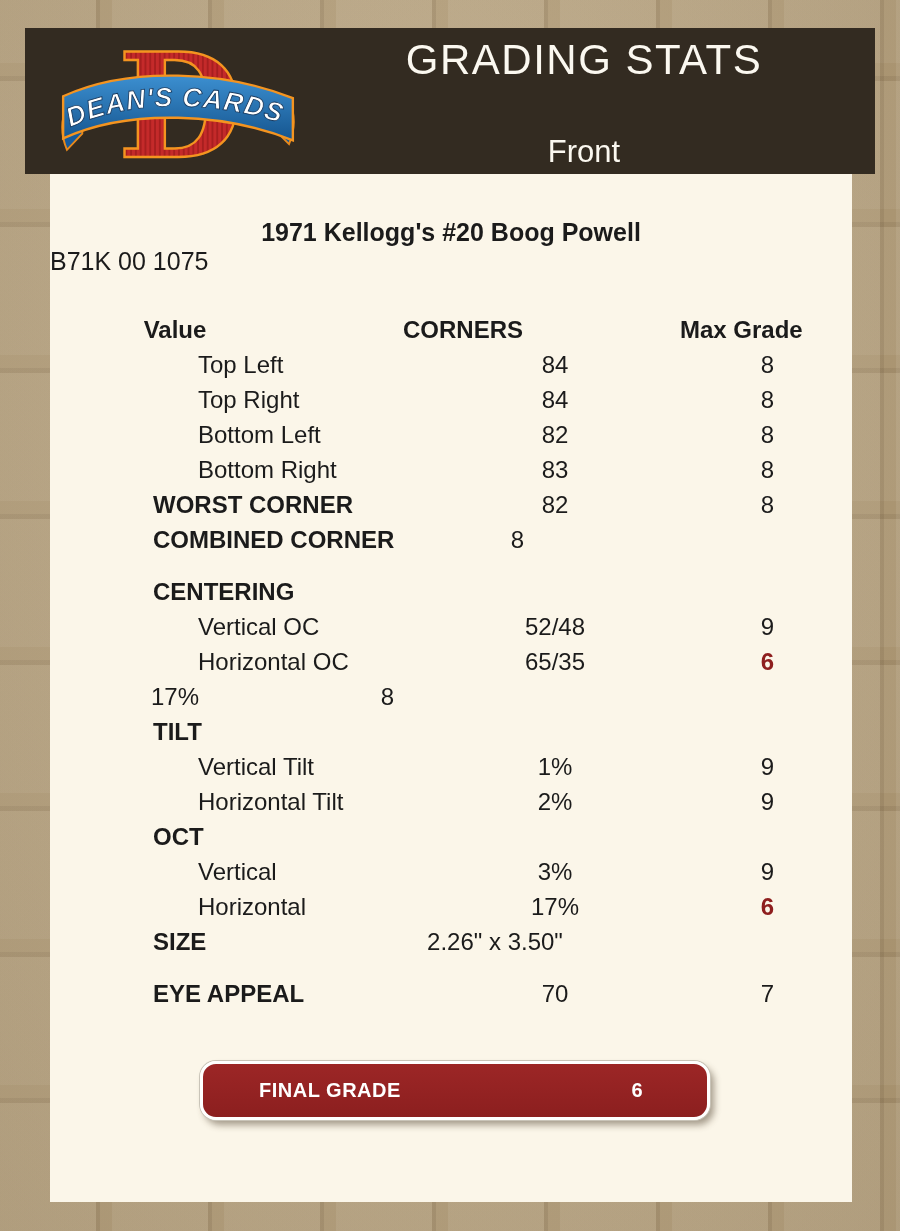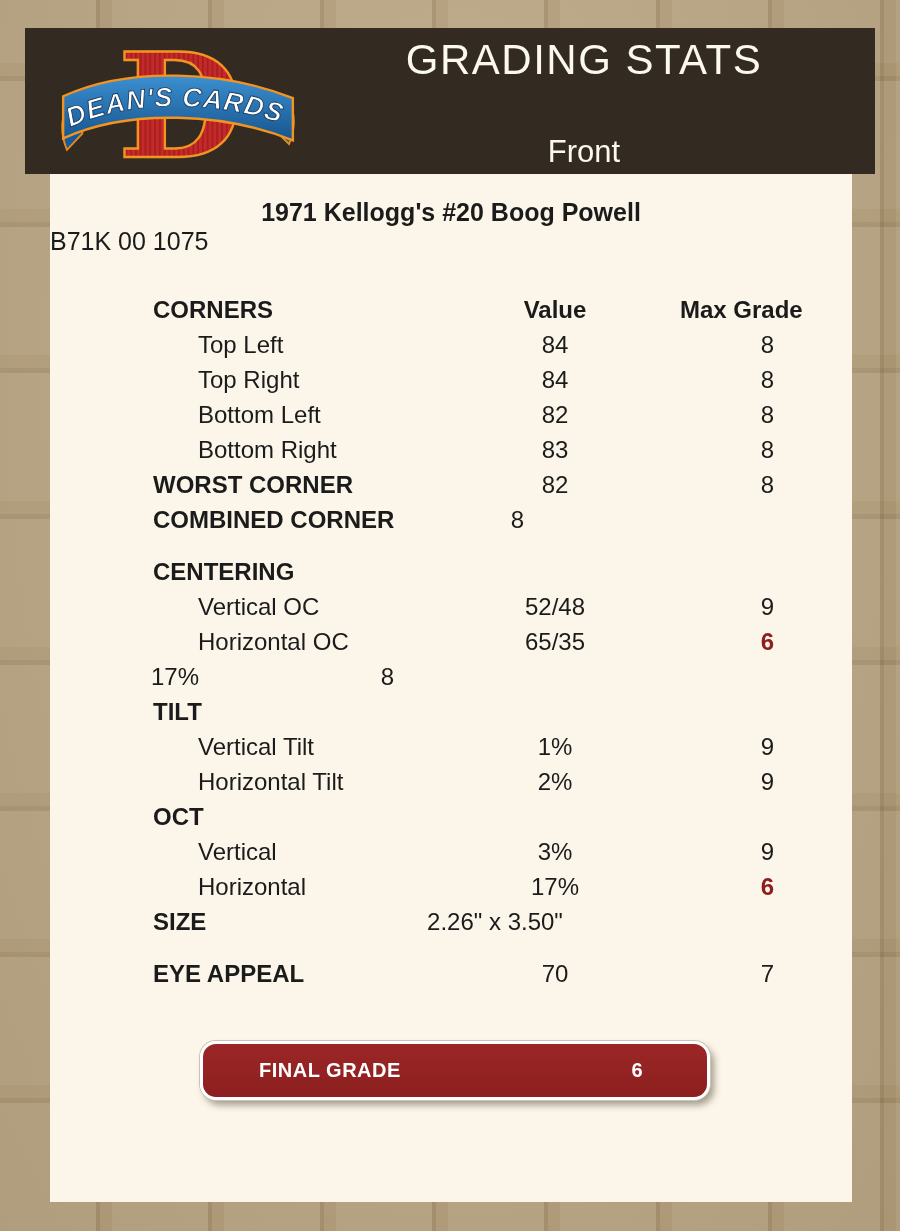--- a/index.html
+++ b/index.html
@@ -28,21 +28,21 @@
   .logo-wrap { flex: 0 0 262px; padding-left: 24px; margin-top: 6px; }
   .header-text { flex: 1; text-align: center; padding-top: 6px; padding-right: 14px; }
   .header-title {
     color: #fbf8f0; font-size: 42px; letter-spacing: 1.5px; font-weight: 400;
     line-height: 48px;
   }
   .header-subtitle { color: #fbf8f0; font-size: 31px; font-weight: 400; line-height: 40px; margin-top: 48px; }
 
   .content {
     position: absolute; left: 50px; top: 174px; width: 802px; height: 1028px;
-    background: #fbf6e9; padding-top: 10px;
+    background: #fbf6e9; padding-top: 30px;
   }
   .card-title { text-align: center; font-size: 25px; font-weight: 700; margin-top: 14px; }
   .card-id    { font-size: 25px; }
 
   .grades-table { margin-top: 36px; }
   .row { display: flex; height: 35px; }
   .cell { font-size: 24px; line-height: 35px; white-space: nowrap; }
   .cell.label { width: 380px; padding-left: 148px; text-align: left; }
   .cell.value { width: 250px; text-align: center; }
   .cell.grade { width: 94px;  text-align: right; }
@@ -98,22 +98,22 @@
     </div>
   </header>
 
   <main class="content">
     <div class="card-title">1971 Kellogg's #20 Boog Powell</div>
     <div class="card-id">B71K 00 1075</div>
 
     <div class="grades-table">
 
       <div class="row sec head">
+        <div class="cell value">Value</div>
         <div class="cell label">CORNERS</div>
-        <div class="cell value">Value</div>
         <div class="cell grade">Max Grade</div>
       </div>
 
       <div class="row item">
         <div class="cell label">Top Left</div>
         <div class="cell value">84</div>
         <div class="cell grade">8</div>
       </div>
       <div class="row item">
         <div class="cell label">Top Right</div>

